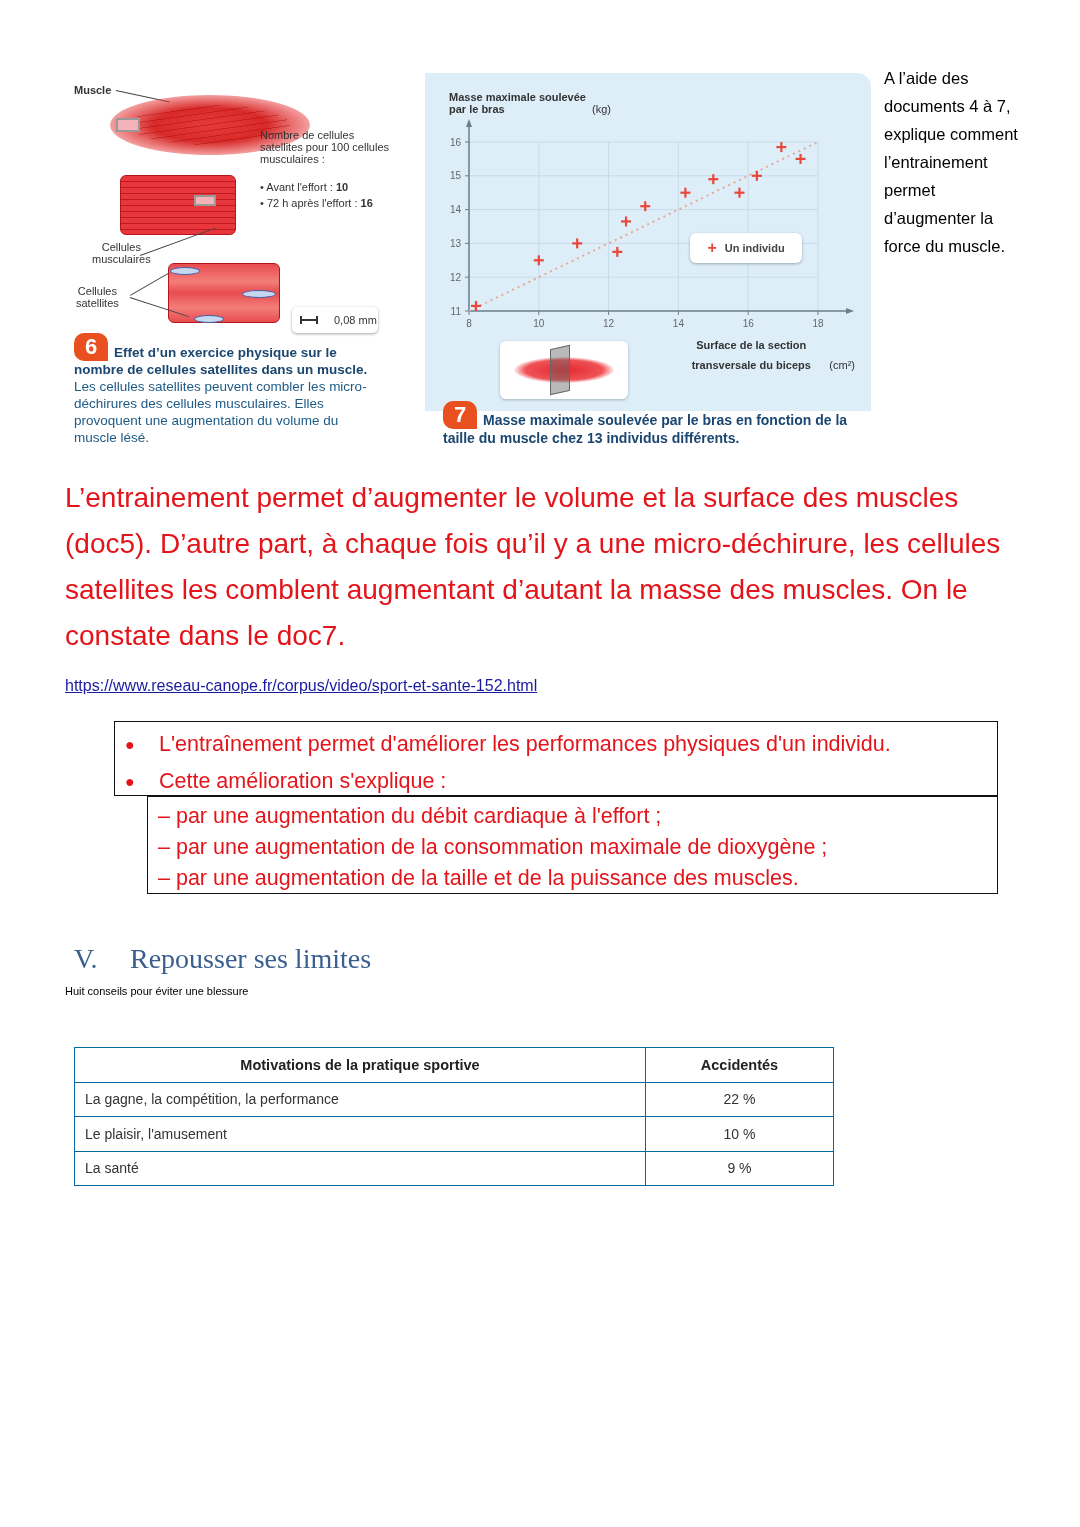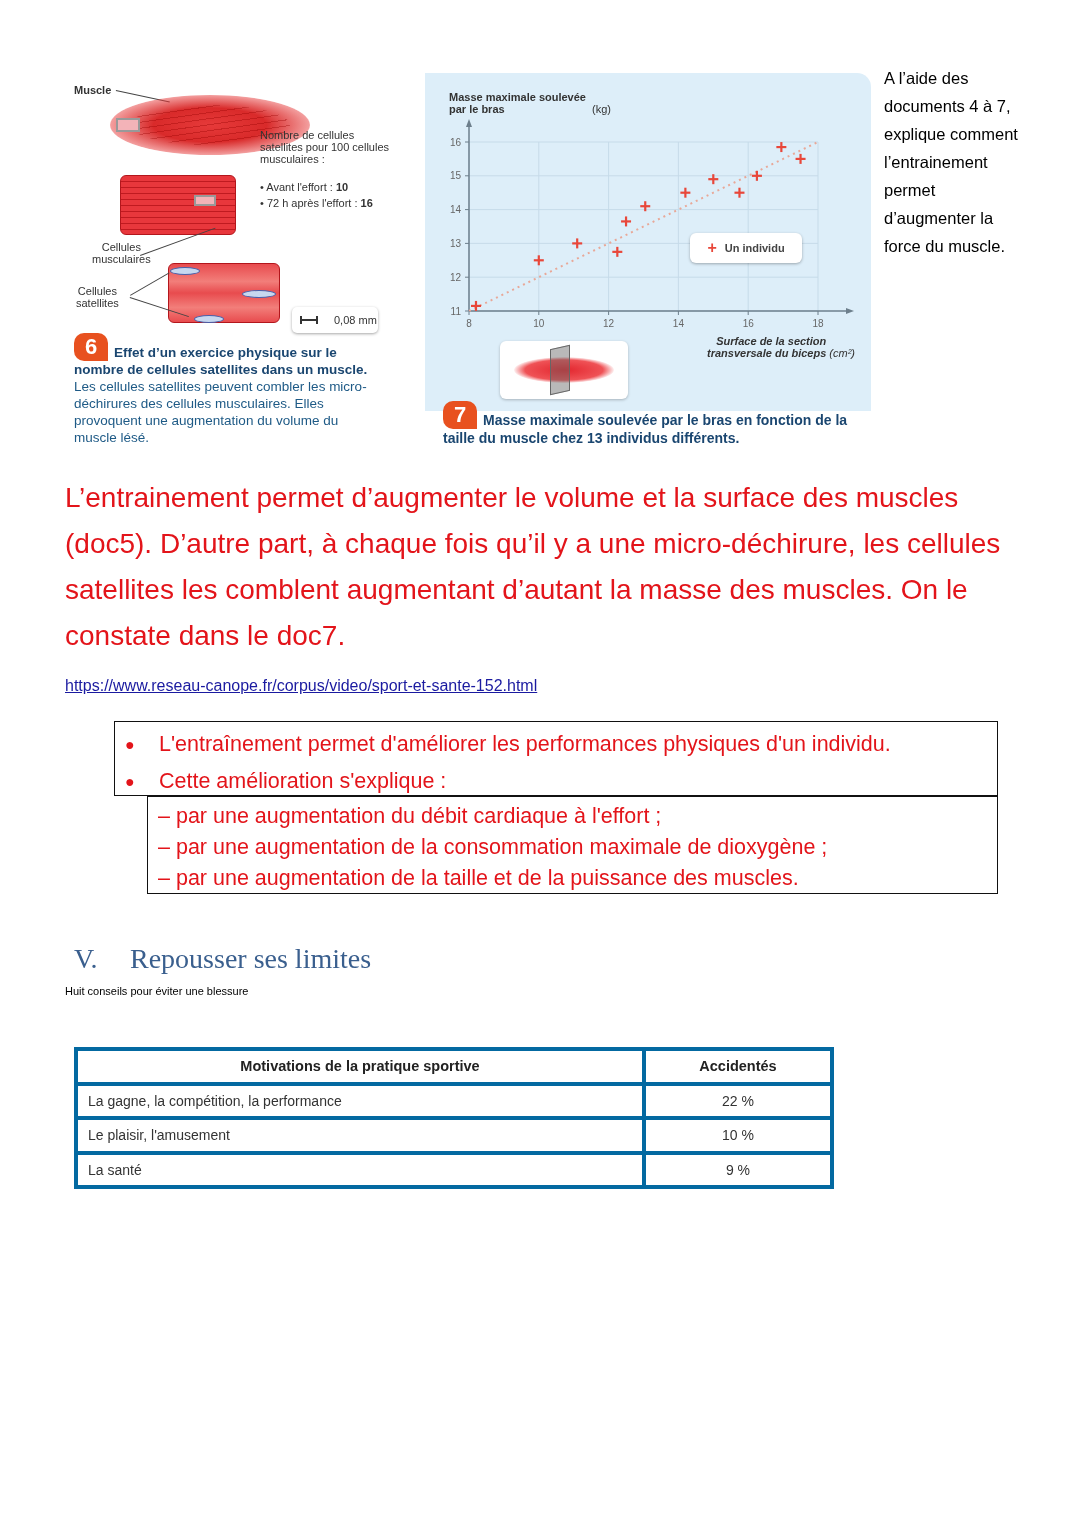--- a/index.html
+++ b/index.html
@@ -49,21 +49,21 @@
     border-radius: 10px 10px 0 10px; vertical-align: bottom; margin-right: 6px;
   }
   .caption { position: absolute; font-size: 13.5px; line-height: 17px; color: #1e5a86; }
   .caption b { color: #1a4670; }
 
   
   #doc7 { left: 405px; top: 73px; width: 448px; height: 385px; margin-left: 20px; }
   .panel7 { position: absolute; left: 0; top: 0; width: 446px; height: 338px; background: #ddeef9; border-radius: 0 14px 0 0; }
   .ylab { position: absolute; left: 24px; top: 18px; font-size: 11px; font-weight: bold; color: #333; line-height: 12px; }
   .ylab span { font-weight: normal; }
-  .xlab { position: absolute; right: 18px; top: 262px; font-size: 11px; font-weight: bold; color: #333; line-height: 12px; text-align: right; font-style: italic; }
+  .xlab { position: absolute; right: 18px; top: 262px; font-size: 11px; font-weight: bold; color: #333; line-height: 20px; text-align: center; }
   .xlab span { font-weight: normal; }
   .legend7 {
     position: absolute; left: 265px; top: 160px; width: 112px; height: 30px; background: #fff;
     border-radius: 6px; box-shadow: 0 1px 3px rgba(0,0,0,0.3);
     display: flex; align-items: center; justify-content: center; gap: 8px; font-size: 11px; font-weight: bold; color: #444;
   }
   .legend7 .plus { color: #e8473a; font-size: 16px; font-weight: bold; }
   .biceps-card {
     position: absolute; left: 75px; top: 268px; width: 128px; height: 58px; background: #fff; border-radius: 6px;
     box-shadow: 0 1px 3px rgba(0,0,0,0.25);
@@ -90,21 +90,21 @@
   #box2 { left: 147px; top: 796px; width: 851px; height: 98px; border: 1.5px solid #111; padding: 4px 0 0 10px; }
   #box2 div { font-size: 21.5px; line-height: 31px; color: #e3141a; }
 
   
   #heading { left: 74px; top: 943px; font-family: "Liberation Serif", "DejaVu Serif", serif; font-size: 28px; color: #3a5f8e; }
   #heading .num { display: inline-block; width: 56px; }
   #subtitle { left: 65px; top: 985px; font-size: 11px; color: #000000; }
 
   
   #table { left: 74px; top: 1047px; width: 760px; border-collapse: collapse; font-size: 14px; color: #333; }
-  #table th, #table td { border: 4px solid #0369a1; height: 34.5px; }
+  #table th, #table td { border: 1px solid #0369a1; height: 34.5px; }
   #table th { font-weight: bold; font-size: 14.5px; color: #222; }
   #table td.m { padding-left: 10px; text-align: left; }
   #table td.v { text-align: center; width: 188px; }
 </style>
 </head>
 <body>
 
 <div id="doc6" class="abs">
   <div class="lbl" style="left:4px;top:9px;">Muscle</div>
   <div class="leader" style="left:46px;top:15px;width:55px;transform:rotate(12deg);"></div>

